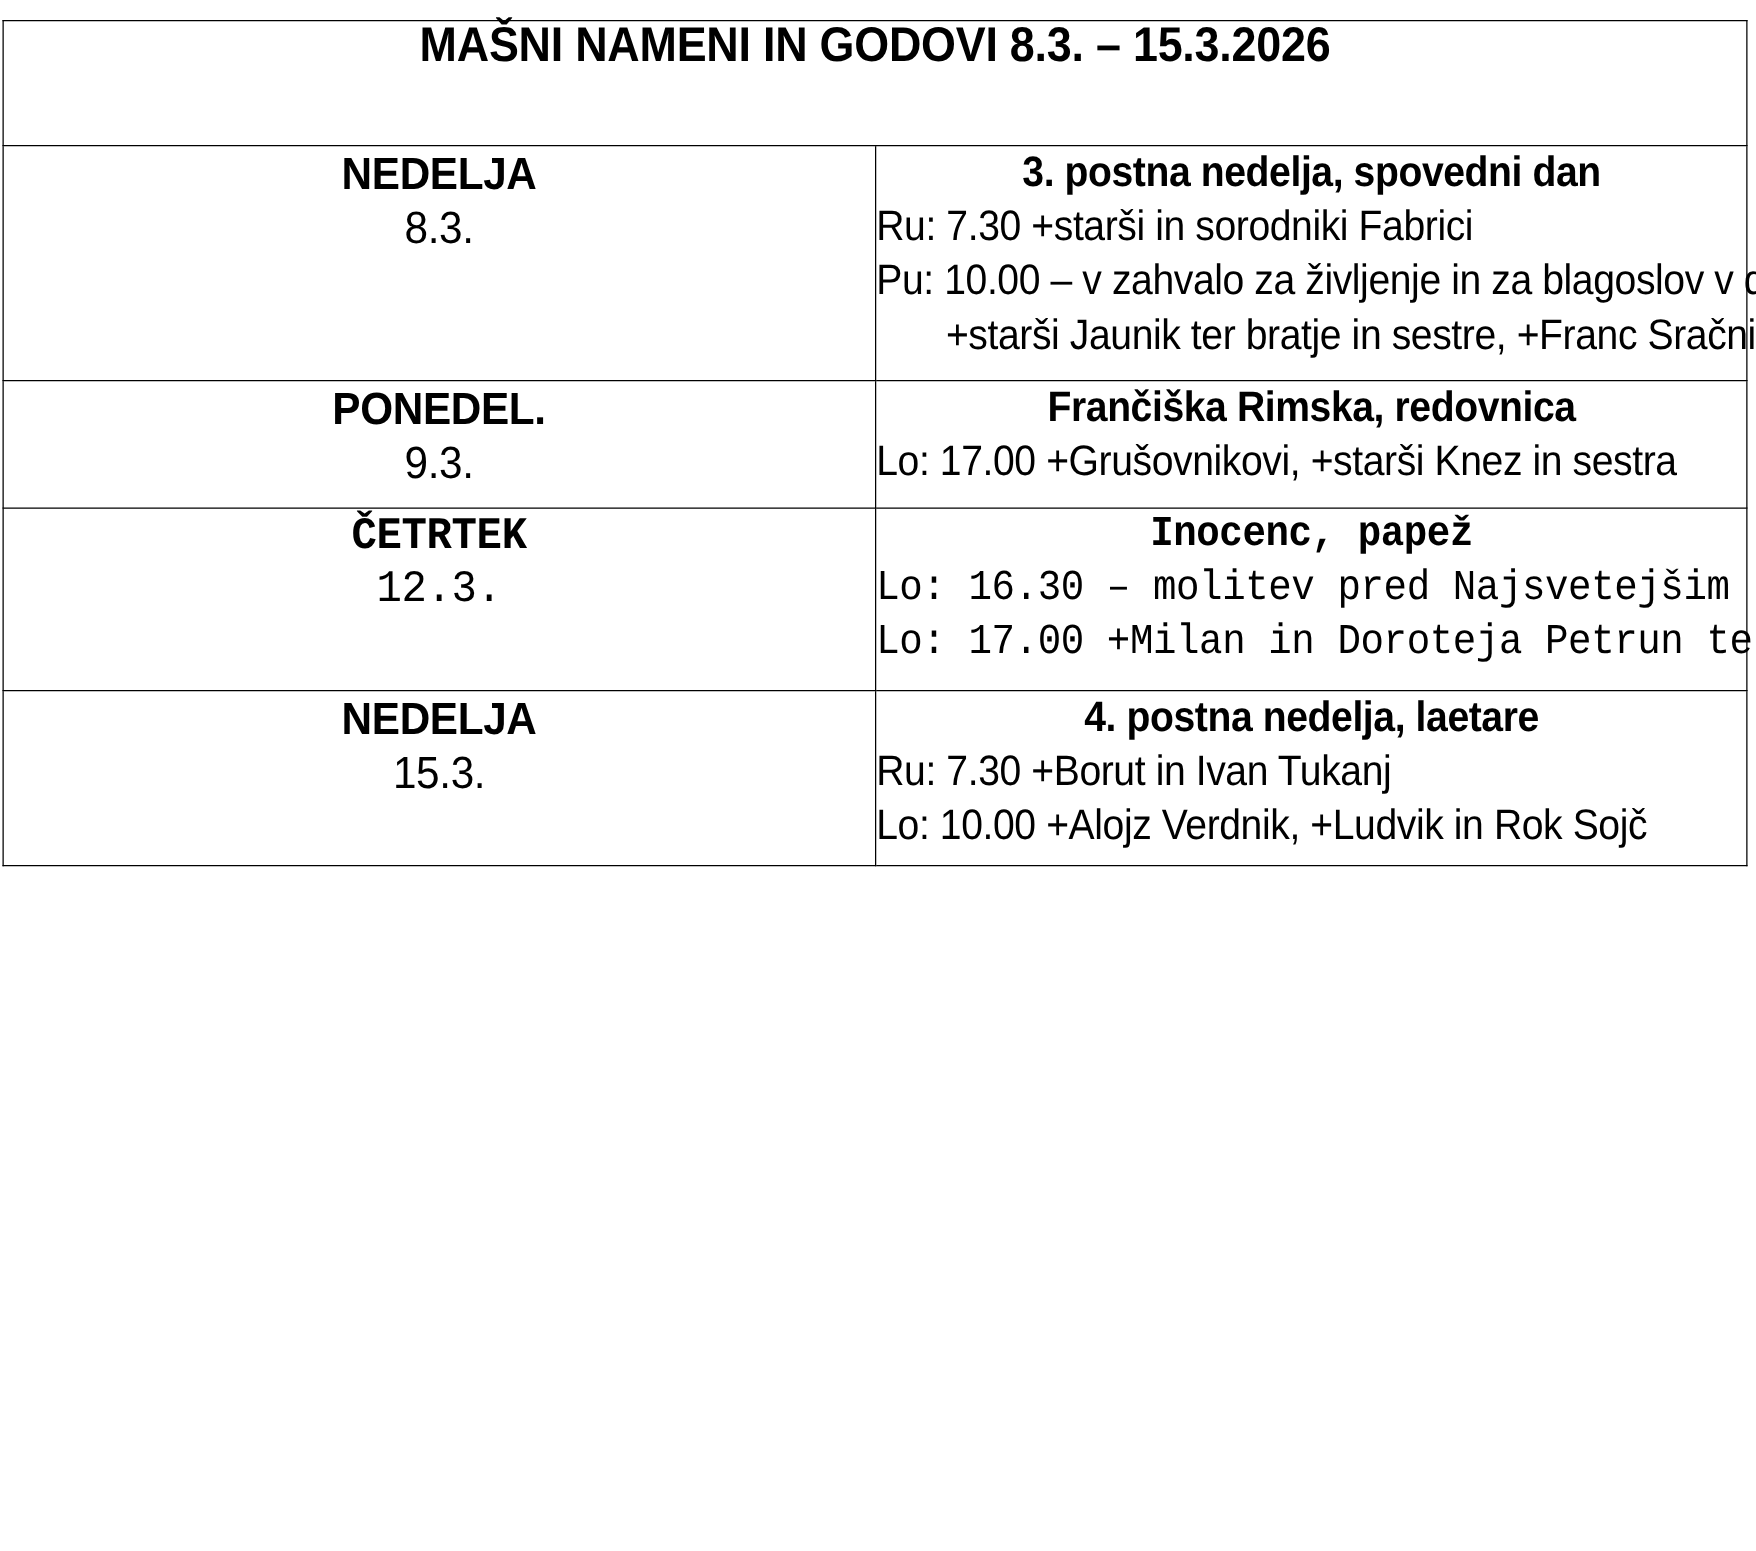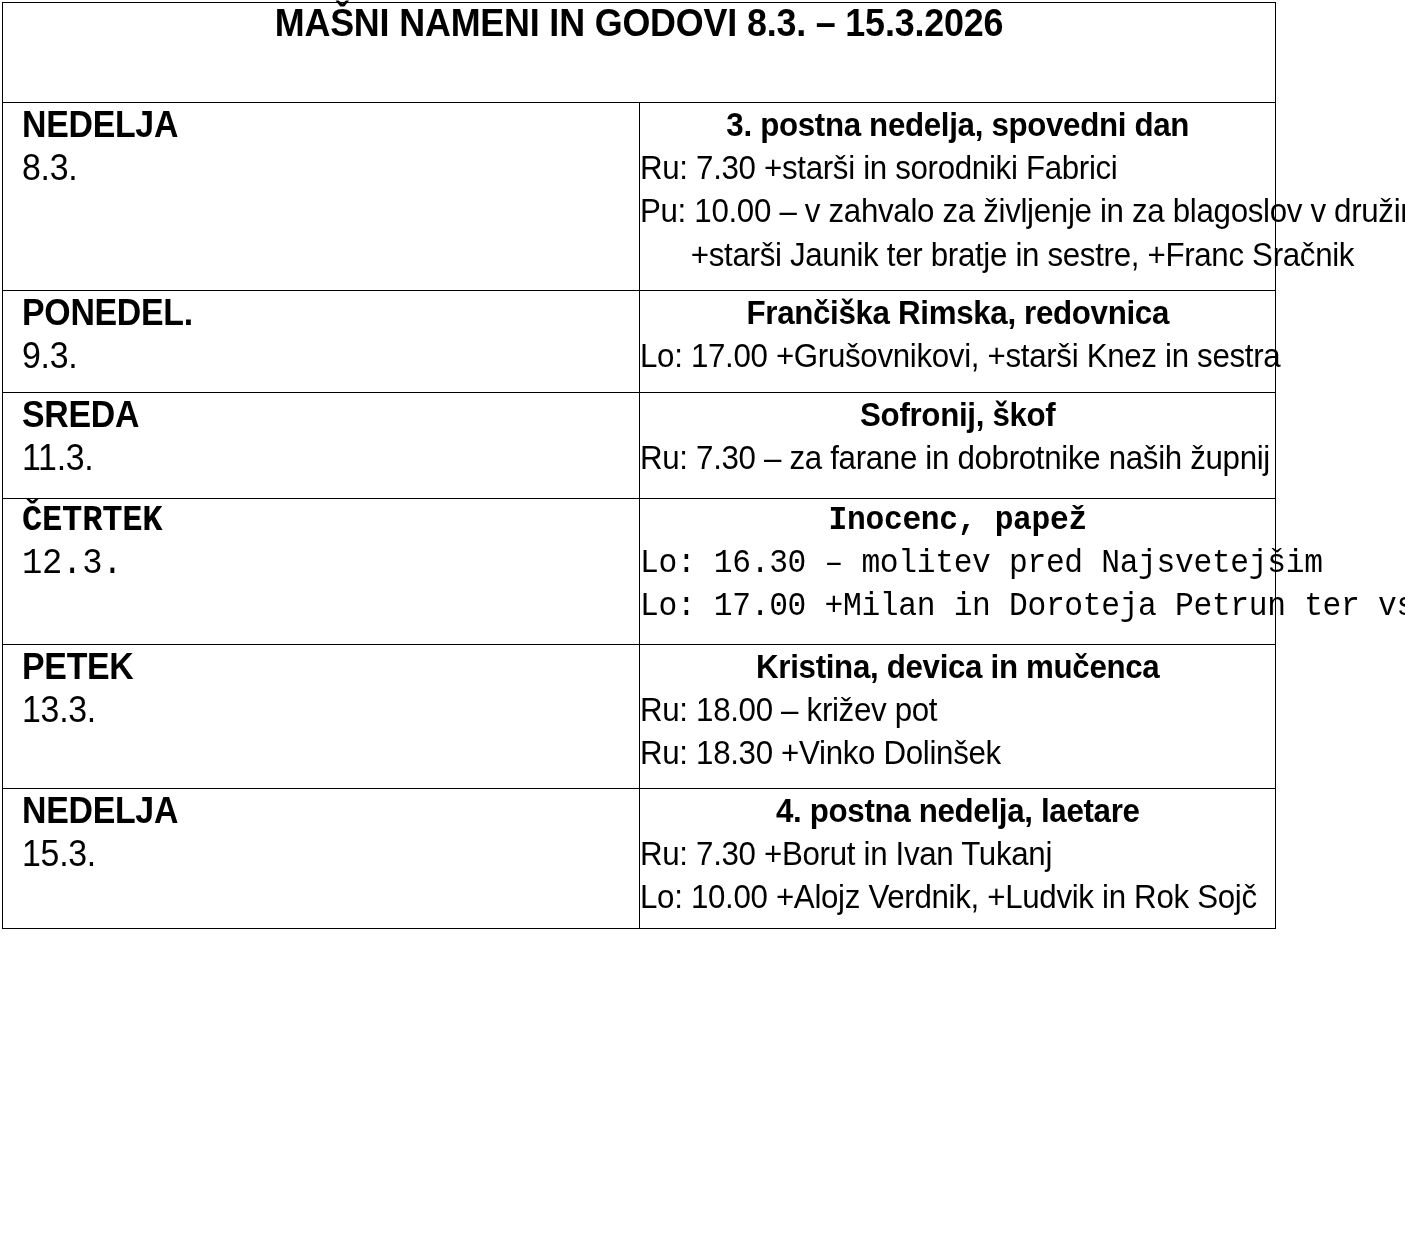--- a/index.html
+++ b/index.html
@@ -18,23 +18,23 @@
   .page {
     position: relative;
     width: 1405px;
     height: 1241px;
     background: #ffffff;
   }
 
   table.schedule {
     border-collapse: collapse;
     table-layout: fixed;
-    width: 1274px;
+    width: 1396px;
     margin-left: 2px;
-    margin-top: 2px;
+    margin-top: 16px;
   }
 
   table.schedule td {
     border: 1px solid #000000;
     padding: 0;
     vertical-align: top;
     background: #ffffff;
   }
 
   
@@ -50,21 +50,21 @@
     line-height: 1.05;
     transform: scaleX(0.92);
     transform-origin: center center;
     white-space: nowrap;
     display: block;
   }
 
   
   .day-cell {
     width: 285px;
-    text-align: left;
+    text-align: center;
     padding-top: 9px;
     padding-bottom: 4px;
   }
   .day-name {
     font-weight: bold;
     font-size: 36px;
     line-height: 1.23;
     letter-spacing: -0.3px;
     transform: scaleX(0.94);
     transform-origin: center center;
@@ -149,54 +149,33 @@
           <div class="day-name">PONEDEL.</div>
           <div class="day-date">9.3.</div>
         </td>
         <td class="content-cell">
           <div class="feast">Frančiška Rimska, redovnica</div>
           <div class="mass-line">Lo: 17.00 +Grušovnikovi, +starši Knez in sestra</div>
         </td>
       </tr>
 
 
-      <tr class="r3">
-        <td class="day-cell">
-          <div class="day-name">SREDA</div>
-          <div class="day-date">11.3.</div>
-        </td>
-        <td class="content-cell">
-          <div class="feast">Sofronij, škof</div>
-          <div class="mass-line">Ru: 7.30 – za farane in dobrotnike naših župnij</div>
-        </td>
-      </tr>
 
       <tr class="r4">
         <td class="day-cell">
           <div class="day-name">ČETRTEK</div>
           <div class="day-date">12.3.</div>
         </td>
         <td class="content-cell">
           <div class="feast">Inocenc, papež</div>
           <div class="mass-line">Lo: 16.30 – molitev pred Najsvetejšim</div>
           <div class="mass-line">Lo: 17.00 +Milan in Doroteja Petrun ter vsi rajni pri Ropiču</div>
         </td>
       </tr>
 
-      <tr class="r5">
-        <td class="day-cell">
-          <div class="day-name">PETEK</div>
-          <div class="day-date">13.3.</div>
-        </td>
-        <td class="content-cell">
-          <div class="feast">Kristina, devica in mučenca</div>
-          <div class="mass-line">Ru: 18.00 – križev pot</div>
-          <div class="mass-line">Ru: 18.30 +Vinko Dolinšek</div>
-        </td>
-      </tr>
 
 
       <tr class="r7">
         <td class="day-cell">
           <div class="day-name">NEDELJA</div>
           <div class="day-date">15.3.</div>
         </td>
         <td class="content-cell">
           <div class="feast">4. postna nedelja, laetare</div>
           <div class="mass-line">Ru: 7.30 +Borut in Ivan Tukanj</div>

